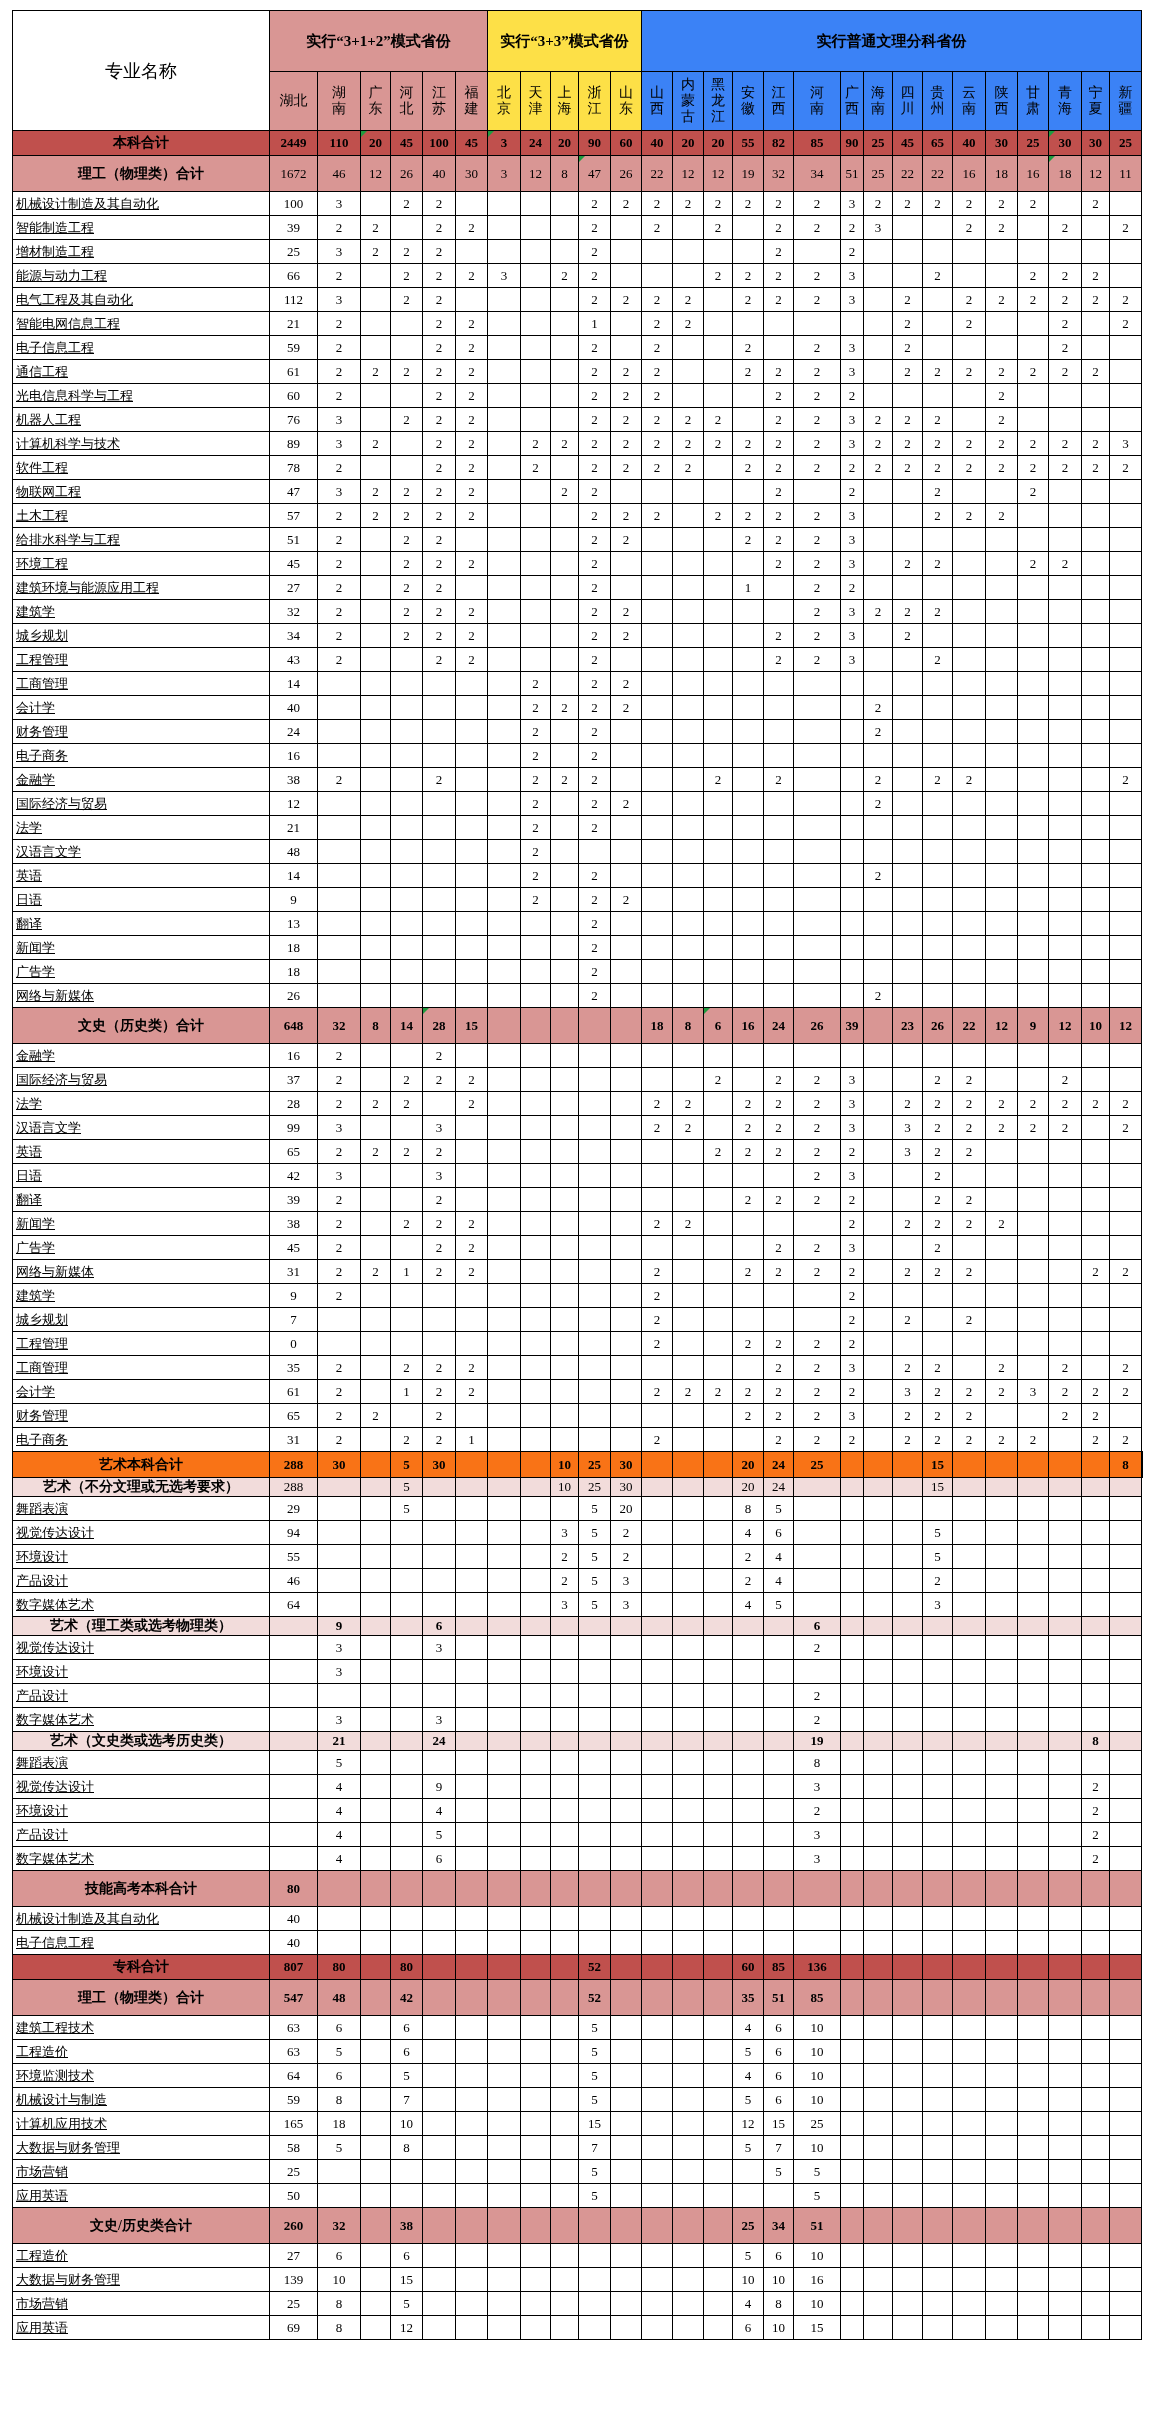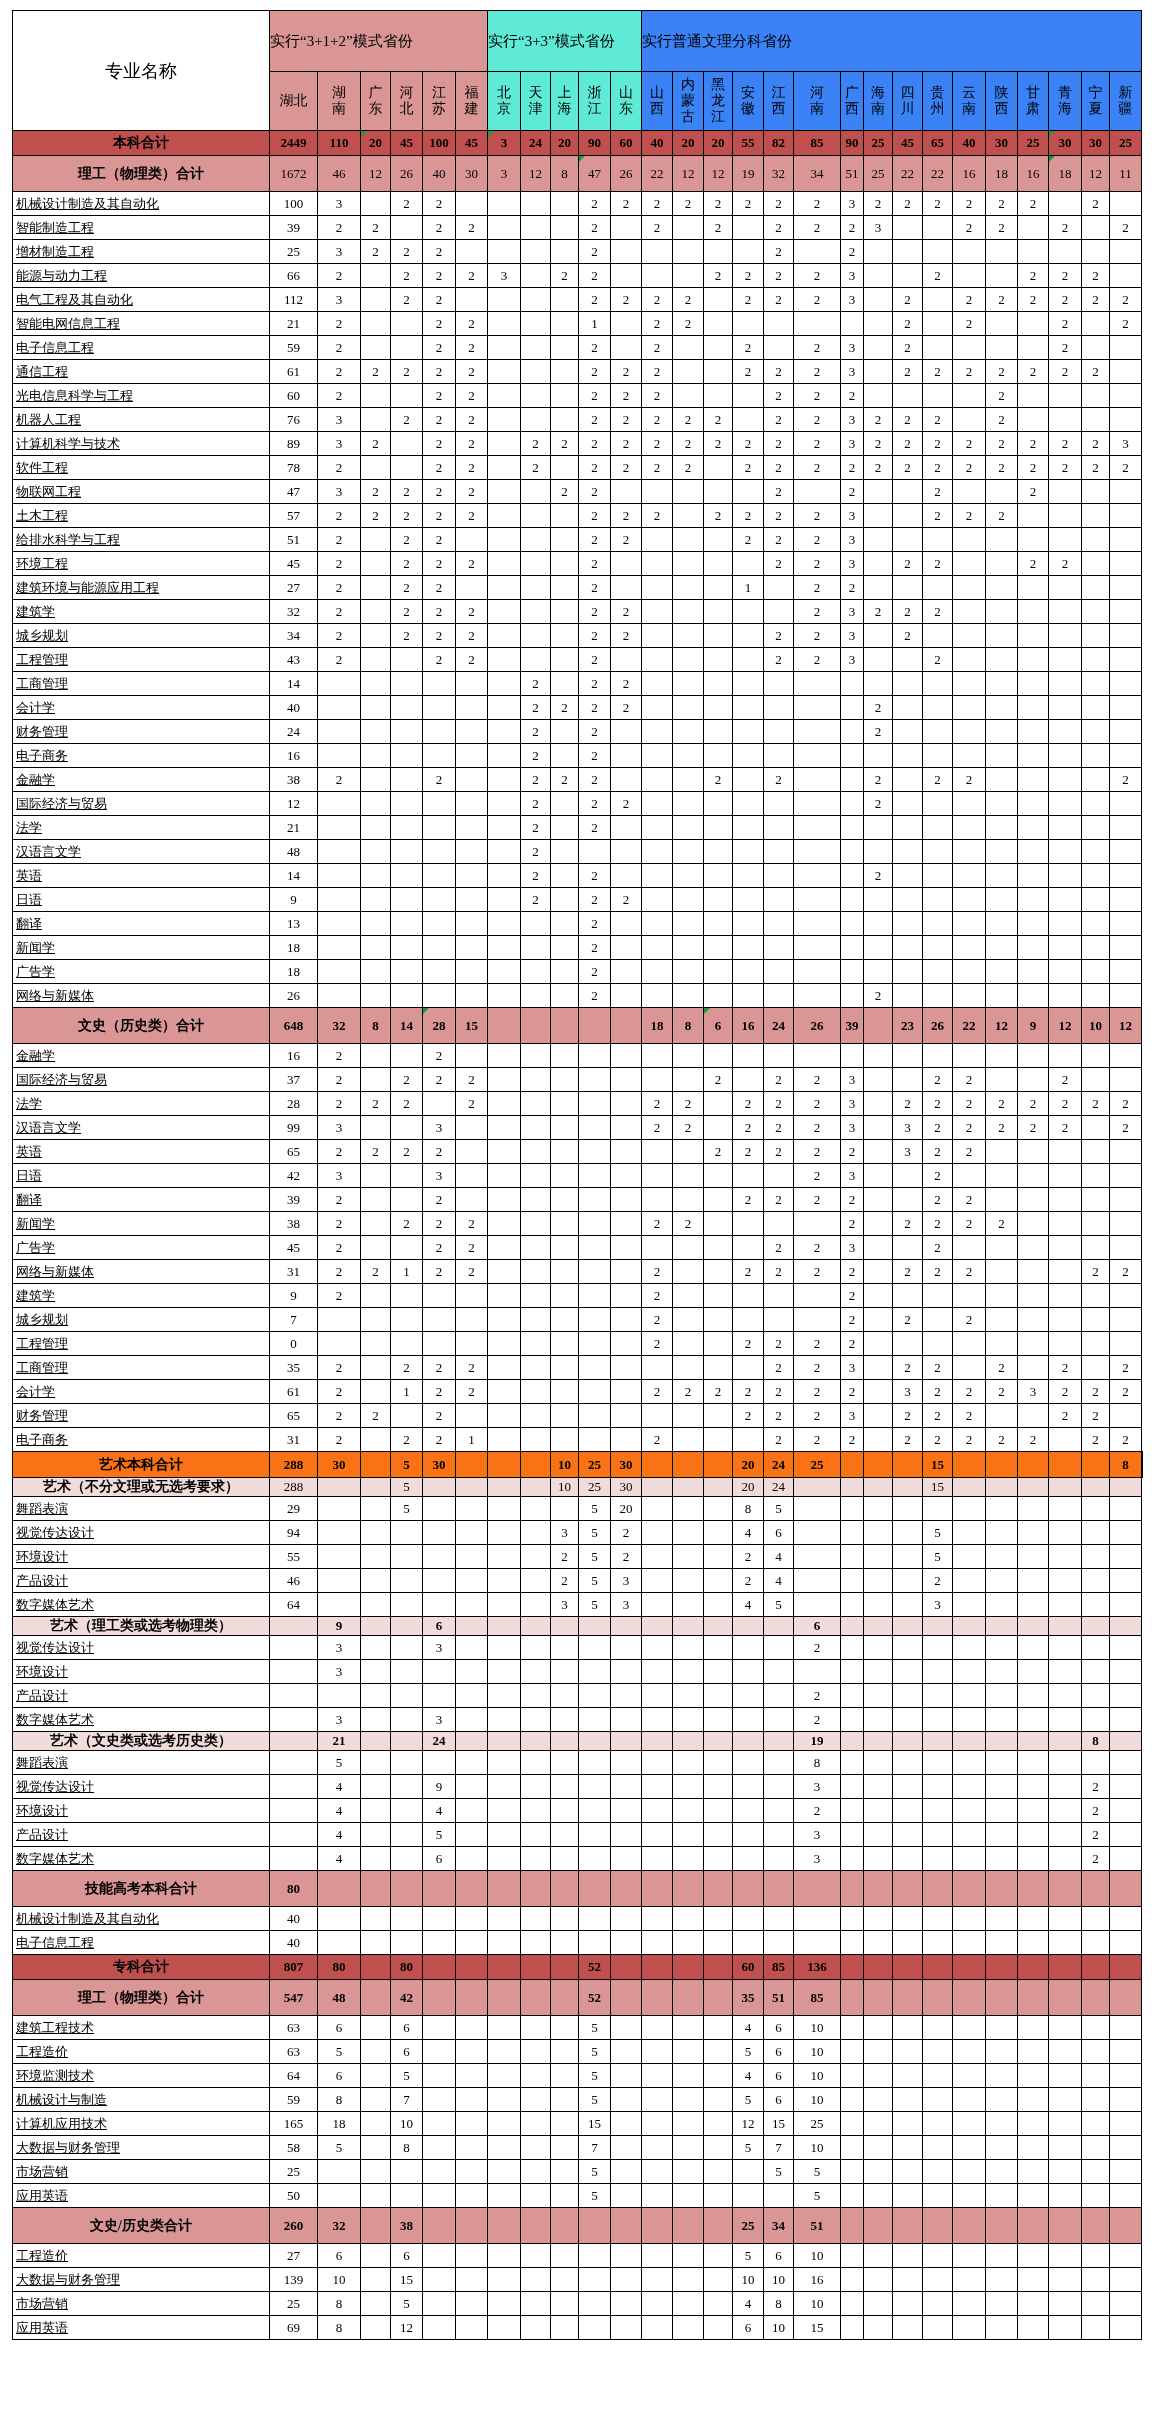--- a/index.html
+++ b/index.html
@@ -1,24 +1,24 @@
 <!DOCTYPE html>
 <html><head>
 <meta charset="utf-8">
 <style>
   html,body{margin:0;padding:0;background:#ffffff;}
   .page{position:relative;width:1157px;height:2413px;background:#ffffff;overflow:hidden;
         font-family:"Liberation Serif", serif;color:#000;}
   table.grid{border-collapse:collapse;table-layout:fixed;position:absolute;left:12px;top:10px;}
   table.grid th, table.grid td{border:1px solid #000;padding:0;overflow:hidden;vertical-align:middle;}
   th.corner{background:#ffffff;font-weight:normal;font-size:18px;text-align:center;}
-  th.group{font-weight:normal;font-size:15px;text-align:left;vertical-align:bottom;padding-bottom:3px;height:60px;}
+  th.group{font-weight:bold;font-size:15px;text-align:center;vertical-align:bottom;padding-bottom:3px;height:60px;}
   th.prov{font-weight:normal;font-size:14px;text-align:center;line-height:1.12;white-space:pre-line;height:58px;}
   .g-mid{background:#d99694;}
-  .g-dark{background:#5eead4;}
+  .g-dark{background:#fde047;}
   .g-light{background:#3b82f6;}
   td.lbl{font-size:13px;white-space:nowrap;}
   td.val{font-size:13px;text-align:center;}
   tr.r-normal{height:24px;}
   tr.r-normal td.lbl{text-align:left;padding-left:3px;text-decoration:underline;}
   tr.r-grand{height:25px;}
   tr.r-grand td{background:#c0504d;}
   tr.r-section{height:36px;}
   tr.r-section td{background:#d99694;}
   tr.r-arttotal{height:26px;}

